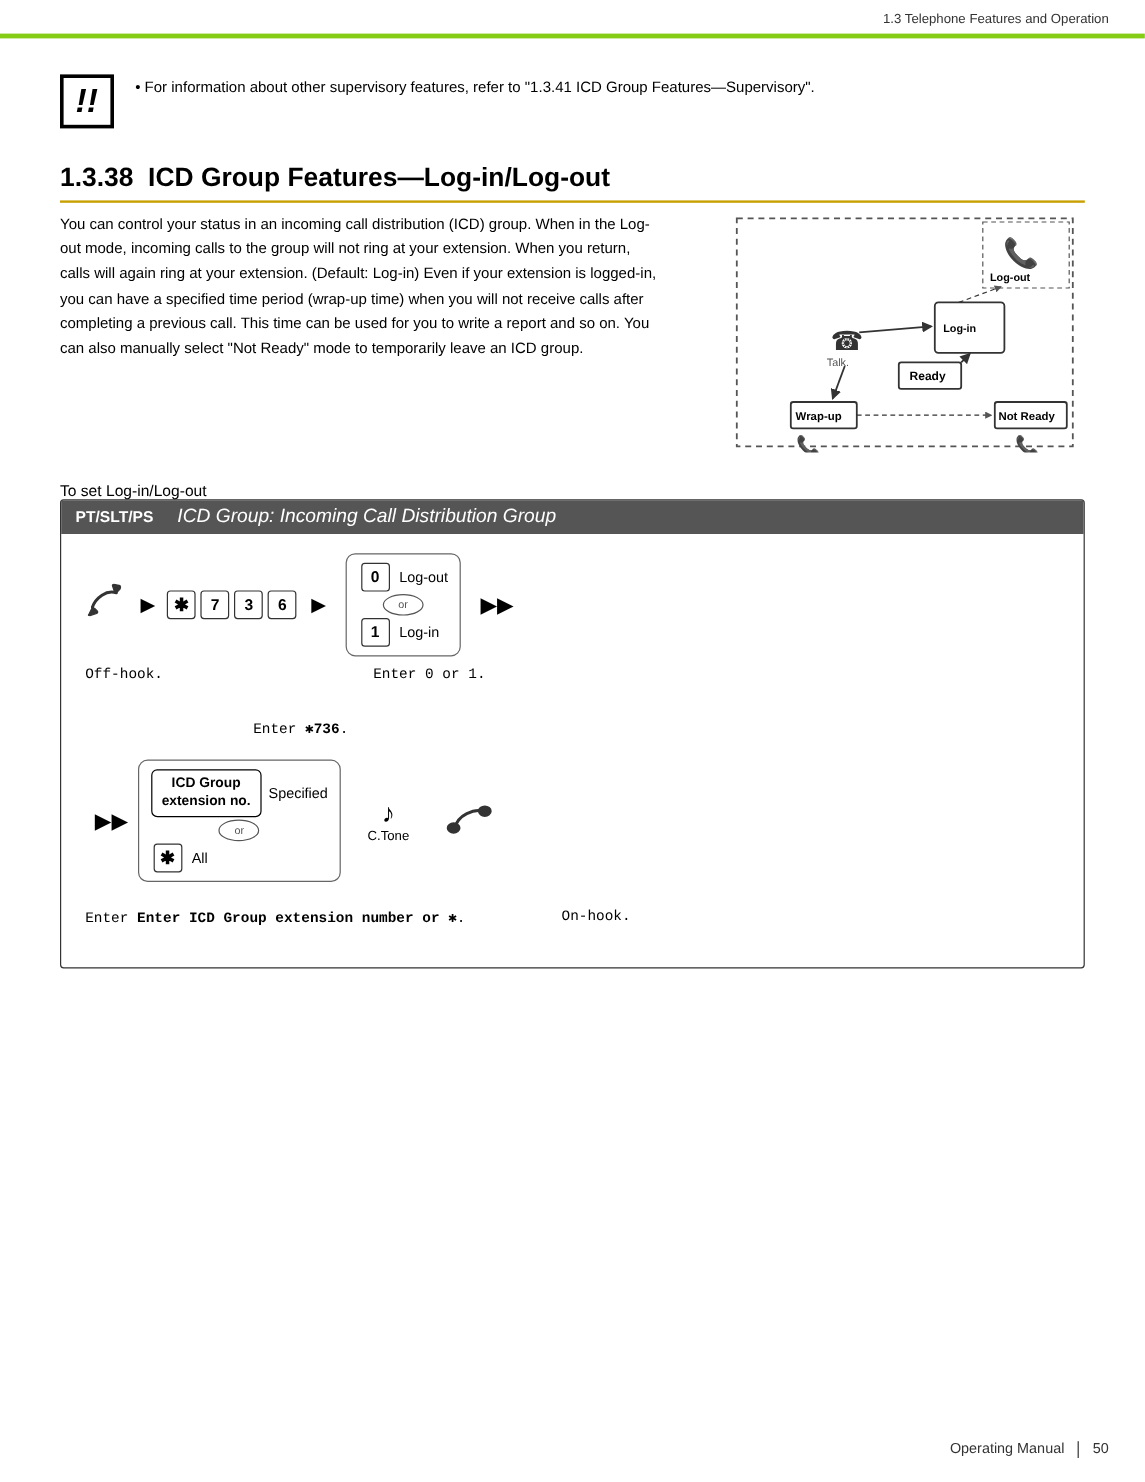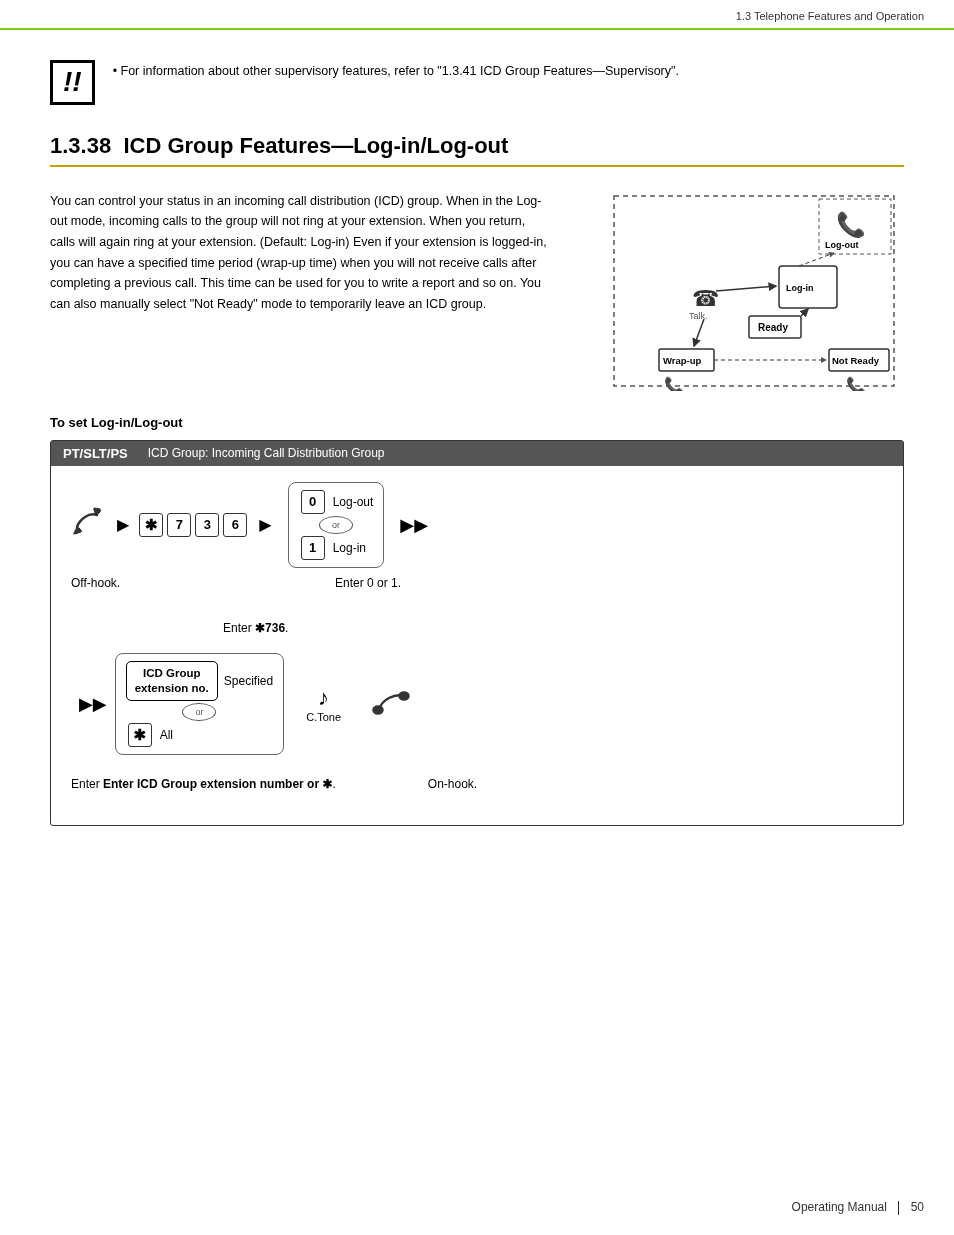--- a/index.html
+++ b/index.html
@@ -15,21 +15,21 @@
       width: 954px;
       min-height: 1235px;
       padding: 0;
       position: relative;
     }
     
     .header {
       display: flex;
       justify-content: flex-end;
       padding: 10px 30px 6px 30px;
-      border-bottom: 2px solid #84cc16;
+      border-bottom: 4px solid #84cc16;
       font-size: 11px;
       color: #333;
     }
     
     .content {
       padding: 20px 50px 30px 50px;
     }
     
     .note-box {
       display: flex;
@@ -53,21 +53,21 @@
       font-size: 12.5px;
       line-height: 1.5;
       padding-top: 2px;
     }
     
     .section-title {
       font-size: 22px;
       font-weight: bold;
       border-bottom: 2px solid #c8a000;
       padding-bottom: 6px;
-      margin-bottom: 24px;
+      margin-bottom: 8px;
     }
     
     .main-row {
       display: flex;
       align-items: flex-start;
       margin-bottom: 24px;
       gap: 34px;
     }
     .main-text {
       flex: 1;
@@ -77,44 +77,44 @@
     }
     
     .diagram-area {
       width: 300px;
       flex-shrink: 0;
       position: relative;
       height: 200px;
     }
     
     .sub-title {
-      font-weight: bold;
+      font-weight: normal;
       font-size: 13px;
-      margin-bottom: 10px;
     }
     
     .instruction-box {
       border: 1.5px solid #333;
       border-radius: 3px;
       padding: 0 0 16px 0;
       background: #fff;
     }
     .instruction-header {
       display: flex;
       align-items: center;
       background: #555;
       color: #fff;
       font-weight: bold;
       font-size: 13px;
       padding: 5px 12px;
       margin-bottom: 16px;
       text-align: center;
     }
     .instruction-header .icd-label {
-      font-size: 12px;
+      font-style: italic;
+      font-size: 16px;
       font-weight: normal;
       margin-left: 20px;
       color: #fff;
     }
     
     .instr-row {
       display: flex;
       align-items: center;
       padding: 0 20px;
       margin-bottom: 8px;
@@ -170,21 +170,22 @@
       gap: 6px;
       margin: 1px 0;
     }
     
     .desc-row {
       display: flex;
       align-items: flex-start;
       padding: 0 20px;
       font-size: 12px;
       margin-bottom: 18px;
-      gap: 12px;
+      gap: 0;
+      font-family: Liberation Mono, monospace;
     }
     
     .icd-box {
       border: 1.5px solid #000;
       border-radius: 5px;
       padding: 4px 8px;
       display: inline-flex;
       flex-direction: column;
       align-items: center;
       font-size: 11.5px;

